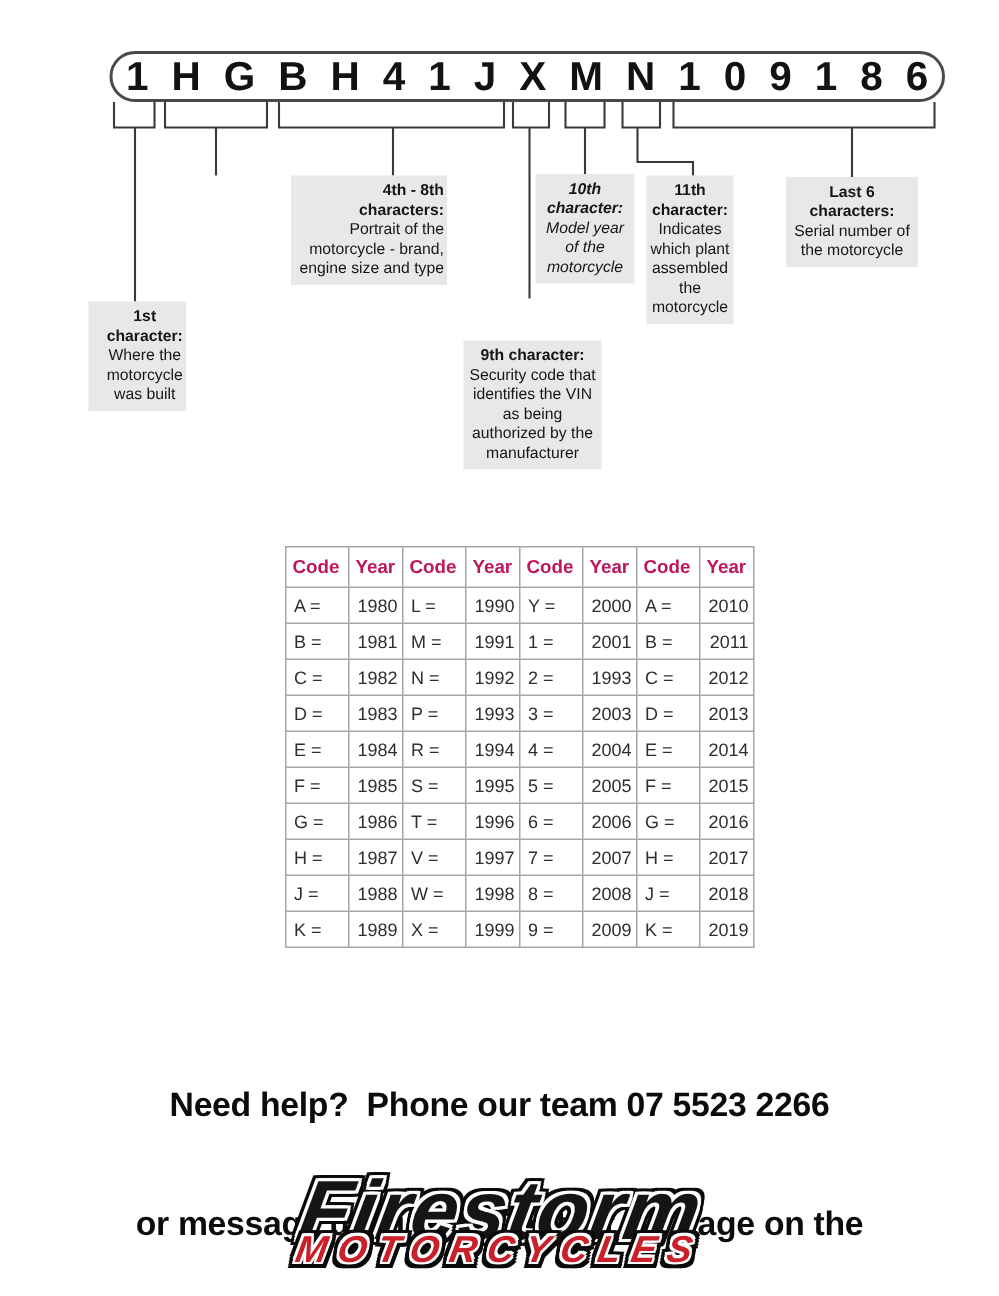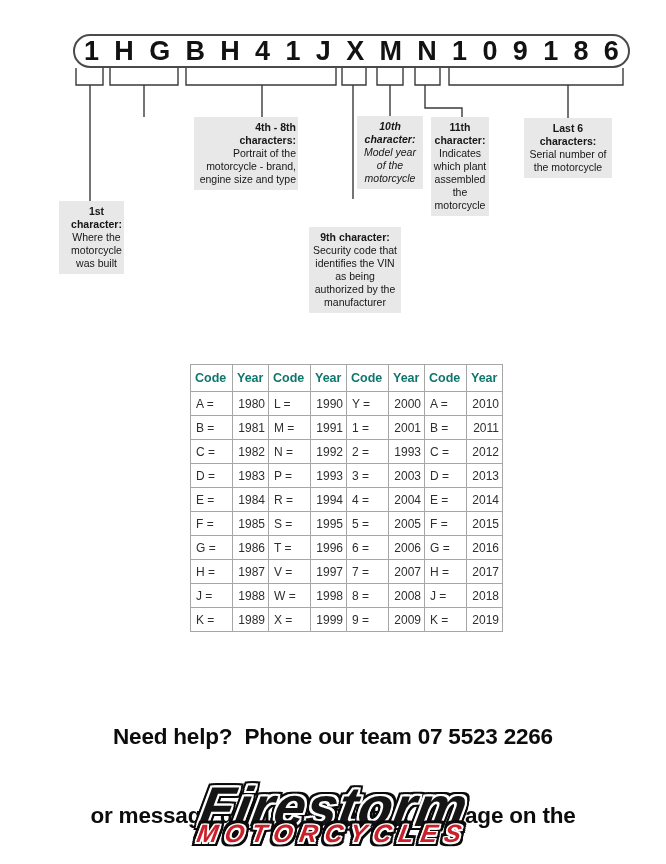--- a/index.html
+++ b/index.html
@@ -41,21 +41,21 @@
   }
 
   
   .year-table {
     position:absolute; left:190px; top:364px;
     border-collapse:collapse; background:#fff;
     font-size:12px; color:#2e2e2e;
   }
   .year-table th, .year-table td { border:1px solid #a6a6a6; }
   .year-table th {
-    font-weight:bold; font-size:12.5px; color:#0f766e;
+    font-weight:bold; font-size:12.5px; color:#be185d;
     padding:6px 4px 6px 4px; text-align:left;
   }
   .year-table td { height:15px; }
   .year-table td.code { width:34px; padding:4px 2px 4px 5px; text-align:left; }
   .year-table td.year { width:30px; padding:4px 3px 4px 2px; text-align:right; }
 
   
   .help {
     position:absolute; left:0; top:671px; width:100%;
     text-align:center; font-weight:bold; font-size:22.5px;

